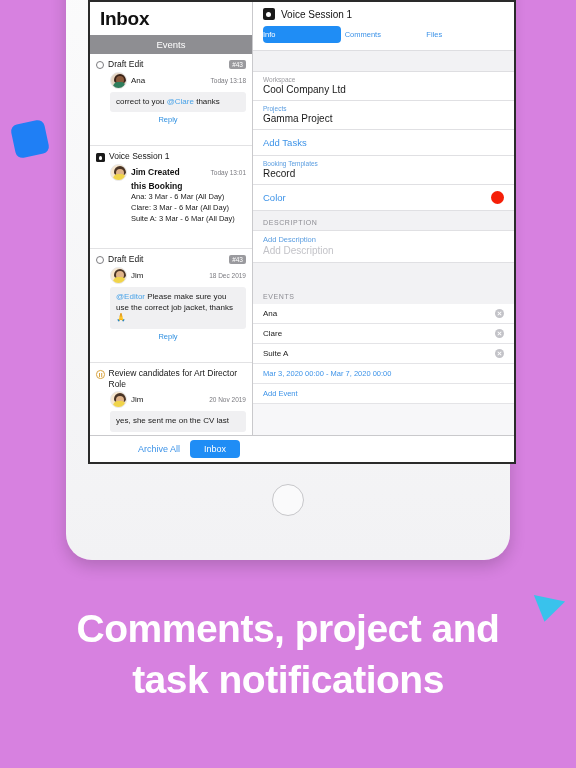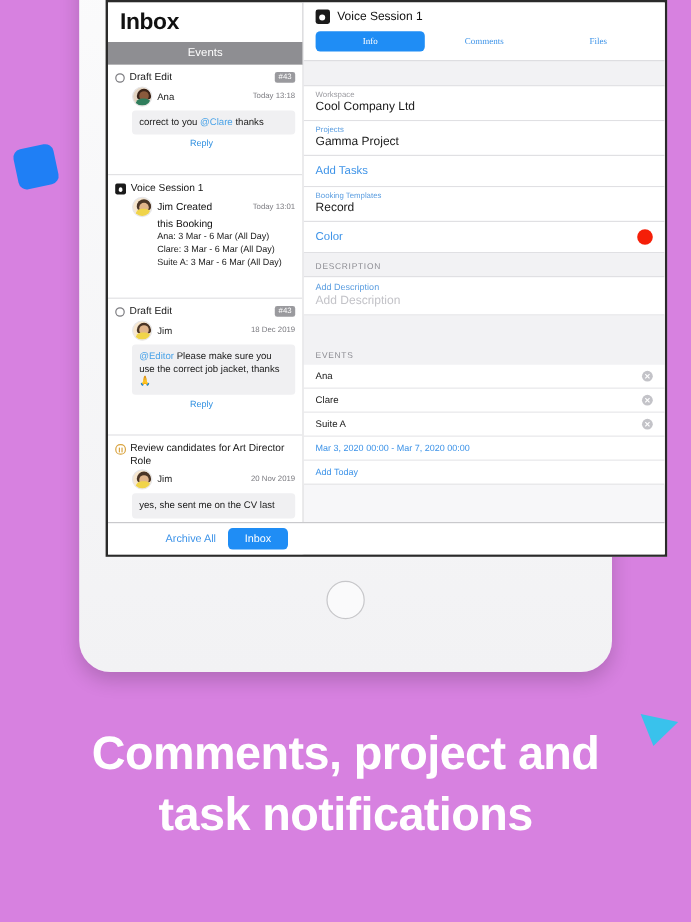--- a/index.html
+++ b/index.html
@@ -34,21 +34,21 @@
     position: absolute;
     left: 66px; top: -44px;
     width: 444px; height: 604px;
     background: linear-gradient(180deg,#fbfbfc 0%,#f2f2f4 100%);
     border-radius: 26px;
     box-shadow: 0 6px 16px rgba(0,0,0,.18);
   }
   .tablet-screen {
     position: absolute;
     left: 22px; top: 44px;
-    width: 468px; height: 464px;
+    width: 428px; height: 464px;
     background: #ffffff;
     border: 2px solid #2a2a2a;
     overflow: hidden;
     display: flex;
   }
   .home-btn {
     position: absolute;
     left: 50%; top: 528px;
     margin-left: -16px;
     width: 32px; height: 32px;
@@ -150,21 +150,21 @@
   .bubble {
     background: #f0f0f2; border-radius: 3px;
     font-size: 8px; color: #1a1a1a;
     padding: 5px 6px; margin-top: 3px; line-height: 1.35;
   }
   .mention { color: #4aa3e8; }
   .reply {
     text-align: center; font-size: 7.5px;
     color: #2e8fe0; padding: 3px 6px 2px 0;
   }
-  .created-title { font-size: 8.5px; font-weight: normal; color: #111; line-height: 1.3; }
+  .created-title { font-size: 8.5px; font-weight: bold; color: #111; line-height: 1.3; }
 
   
   .right-pane {
     flex: 1; height: 100%;
     background: #f7f7f9;
     display: flex; flex-direction: column;
     overflow: hidden;
   }
   .rp-header { background: #fff; padding: 6px 10px 0 10px; }
   .rp-title-row { display: flex; align-items: center; gap: 6px; }
@@ -175,23 +175,23 @@
   .rp-cal::after {
     content: ""; position: absolute; left: 3.4px; top: 4px;
     width: 5px; height: 5px; background: #fff; border-radius: 50%;
   }
   .rp-title { font-size: 10px; color: #111; }
   .tabs {
     display: flex; align-items: center;
     padding: 6px 0 7px 0; gap: 4px;
   }
   .tab {
-    flex: 1; text-align: center;
+    flex: 1; text-align: left;
     font-size: 7.5px; color: #3d93e8;
-    padding: 4px 0; border-radius: 4px; font-family: Liberation Serif, serif;
+    padding: 4px 0; border-radius: 4px;
   }
   .tab.active { background: #1f8df5; color: #fff; }
   .gap-band { height: 22px; background: #f2f2f4; border-top: 1px solid #dedee1; border-bottom: 1px solid #dedee1; }
 
   .field {
     background: #fff; border-bottom: 1px solid #e0e0e3;
     padding: 4px 10px 5px 10px;
   }
   .field-label { font-size: 6.5px; color: #9b9ba0; }
   .field-label.blue { color: #5a9de0; }
@@ -416,21 +416,21 @@
         <span class="ev-x"></span>
       </div>
       <div class="ev-row">
         <span class="ev-name">Suite A</span>
         <span class="ev-x"></span>
       </div>
       <div class="ev-row">
         <span class="ev-link">Mar 3, 2020 00:00 - Mar 7, 2020 00:00</span>
       </div>
       <div class="ev-row">
-        <span class="ev-link">Add Today</span>
+        <span class="ev-link">Add Event</span>
       </div>
     </div>
 
     <div class="bottom-bar">
       <span class="btn-text">Archive All</span>
       <span class="btn-filled">Inbox</span>
     </div>
 
   </div>
   <div class="home-btn"></div>

